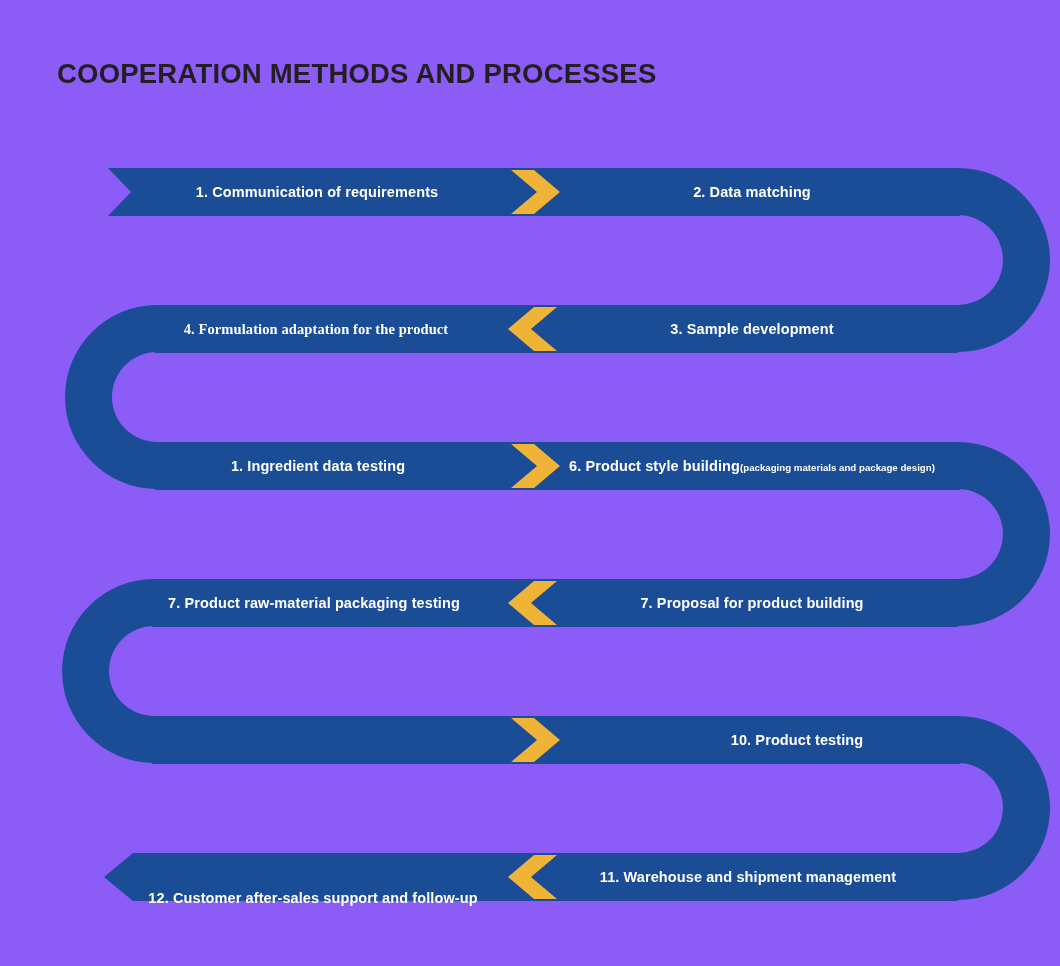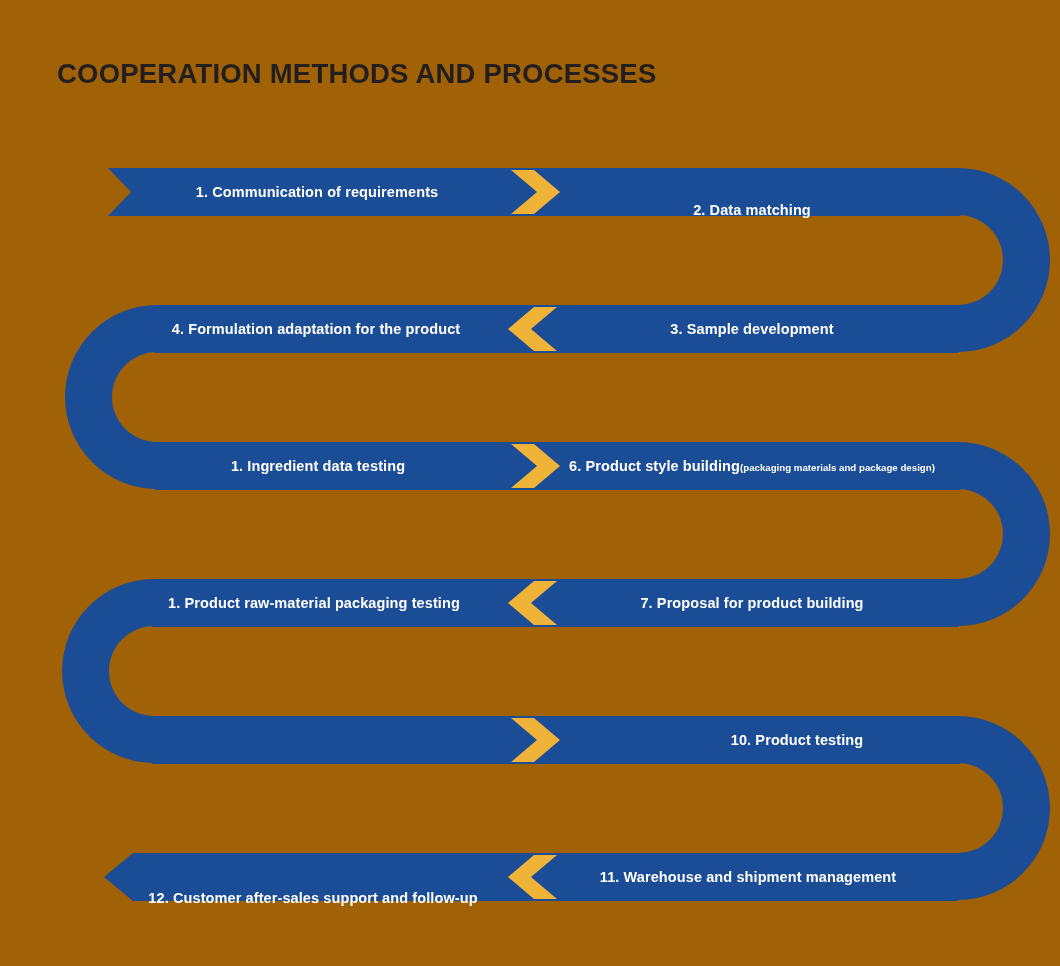--- a/index.html
+++ b/index.html
@@ -11,21 +11,21 @@
     width: 1060px;
     height: 966px;
     font-family: "Liberation Sans", sans-serif;
     position: relative;
     overflow: hidden;
   }
   #page {
     position: relative;
     width: 1060px;
     height: 966px;
-    background: #a16207;
+    background: #8b5cf6;
   }
   #title {
     position: absolute;
     left: 57px;
     top: 58px;
     font-size: 27.5px;
     font-weight: bold;
     letter-spacing: 0.2px;
     color: #231f20;
     font-family: "Liberation Sans", sans-serif;
@@ -114,42 +114,42 @@
     <path fill="#EFB337" d="M 511,718 L 537,740 L 511,762 L 534,762 L 560,740 L 534,718 Z"></path>
 
     <path fill="#EFB337" d="M 557,855 L 531,877 L 557,899 L 534,899 L 508,877 L 534,855 Z"></path>
 
   </svg>
 
   <div class="step-label" style="left:317px; top:192px;">
     <span>1. Communication of requirements</span>
   </div>
 
-  <div class="step-label" style="left:752px; top:192px;margin-top:18px;">
+  <div class="step-label" style="left:752px; top:192px;">
     <span>2. Data matching</span>
   </div>
 
-  <div class="step-label" style="left:316px; top:329px;">
+  <div class="step-label" style="left:316px; top:329px;font-family:Liberation Serif, serif;">
     <span>4. Formulation adaptation for the product</span>
   </div>
 
   <div class="step-label" style="left:752px; top:329px;">
     <span>3. Sample development</span>
   </div>
 
   <div class="step-label" style="left:318px; top:466px;">
     <span>1. Ingredient data testing</span>
   </div>
 
   <div class="step-label" style="left:752px; top:466px;">
     <span>6. Product style building</span><span class="sub">(packaging materials and package design)</span>
   </div>
 
   <div class="step-label" style="left:314px; top:603px;">
-    <span>1. Product raw-material packaging testing</span>
+    <span>7. Product raw-material packaging testing</span>
   </div>
 
   <div class="step-label" style="left:752px; top:603px;">
     <span>7. Proposal for product  building</span>
   </div>
 
 
   <div class="step-label" style="left:752px; top:740px;margin-left:45px;">
     <span>10. Product testing</span>
   </div>

